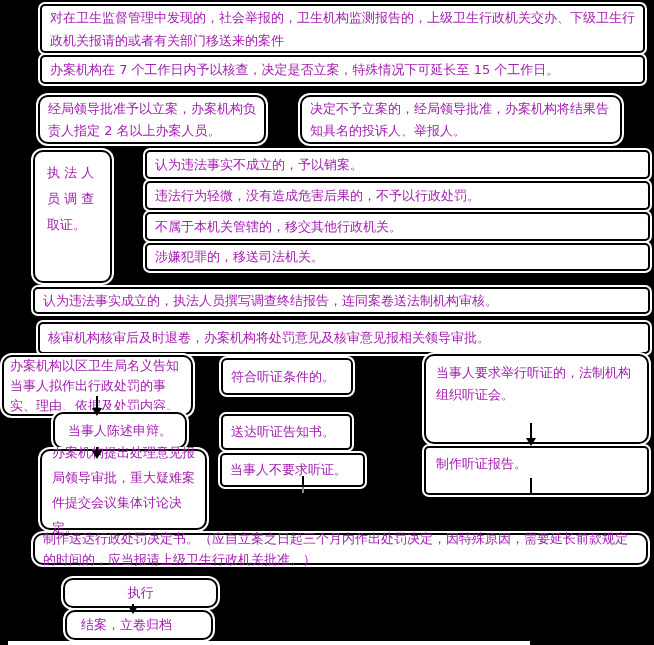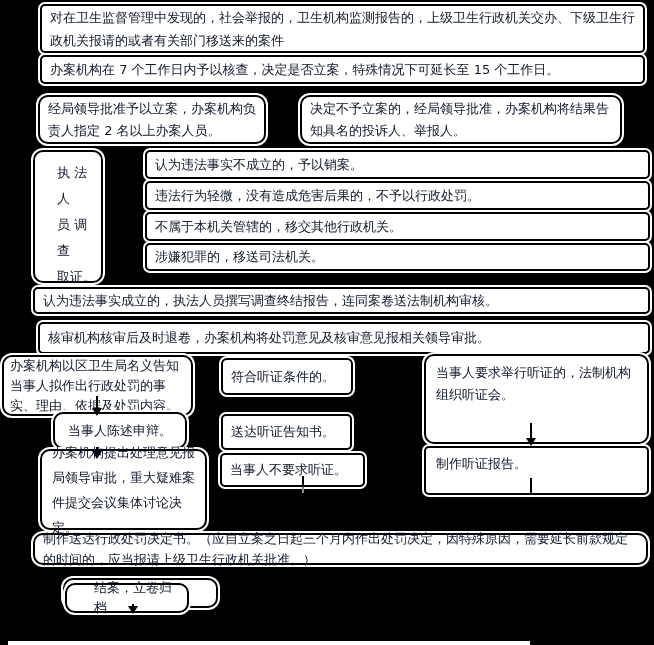--- a/index.html
+++ b/index.html
@@ -1,57 +1,57 @@
 <!DOCTYPE html>
 <html><head>
 <meta charset="utf-8">
 <style>
   * { margin:0; padding:0; box-sizing:border-box; }
   html,body { background:#000; width:654px; height:645px; overflow:hidden; }
   #canvas {
     position:relative; width:654px; height:645px; background:#000;
     font-family:"DejaVu Sans","Liberation Sans",sans-serif;
-    color:#0f172a;
+    color:#a21caf;
   }
   .node {
     position:absolute; background:#fff; border:2px solid #000;
     box-shadow:0 0 0 2px #fff;
     font-size:13px; line-height:20px;
     display:flex; align-items:center;
     padding:2px 8px;
   }
   .sq { border-radius:5px; }
   .rd { border-radius:10px; }
   .top { align-items:flex-start; }
   .ctr { justify-content:center; }
 
   
   #n-intake   { left:40px;  top:4px;   width:605px; height:49px; line-height:23px; }
   #n-verify   { left:40px;  top:55px;  width:605px; height:29px; }
   #n-file     { left:38px;  top:95px;  width:228px; height:49px; line-height:22px; }
   #n-nofile   { left:300px; top:95px;  width:322px; height:49px; line-height:22px; }
-  #n-invest   { left:33px;  top:150px; width:70px;  height:133px; display:block; padding:8px 0 0 22px; }
+  #n-invest   { left:33px;  top:150px; width:79px;  height:133px; display:block; padding:8px 0 0 12px; }
   #n-invest span { display:block; line-height:26px; }
   #n-revoke   { left:145px; top:150px; width:505px; height:29px; }
   #n-minor    { left:145px; top:181px; width:505px; height:29px; }
   #n-transfer { left:145px; top:212px; width:505px; height:29px;font-family:Liberation Serif, serif; }
   #n-crime    { left:145px; top:243px; width:505px; height:28px; }
   #n-report   { left:33px;  top:287px; width:617px; height:27px; }
   #n-review   { left:38px;  top:322px; width:612px; height:32px; }
   #n-notify   { left:2px;   top:355px; width:191px; height:61px; line-height:20px; padding:2px 6px; }
   #n-hcond    { left:221px; top:358px; width:132px; height:37px;border-radius:6px; }
   #n-hreq     { left:424px; top:354px; width:225px; height:90px; line-height:22px; padding:6px 10px; }
   #n-statement{ left:53px;  top:412px; width:134px; height:37px; justify-content:center; }
   #n-hnotice  { left:221px; top:414px; width:131px; height:36px; }
   #n-hreport  { left:424px; top:446px; width:225px; height:49px; padding:6px 10px; }
   #n-opinion  { left:40px;  top:449px; width:167px; height:81px; line-height:25px; padding:4px 10px; }
   #n-nohear   { left:220px; top:453px; width:145px; height:34px; }
   #n-decision { left:33px;  top:533px; width:615px; height:32px; line-height:21px; }
   #n-execute  { left:63px;  top:578px; width:155px; height:30px; }
-  #n-close    { left:65px;  top:583px; width:124px; height:30px; padding-left:27px; }
+  #n-close    { left:65px;  top:610px; width:148px; height:30px; padding-left:14px; }
 
   
   .vline { position:absolute; width:2px; background:#000; z-index:6; }
   .vline.gray { background:#8a8a8a; }
   .ahead {
     position:absolute; width:0; height:0; z-index:7;
     border-left:5px solid transparent; border-right:5px solid transparent;
     border-top:8px solid #000;
   }
   #c1-line { left:96px;  top:396px; height:13px; }

